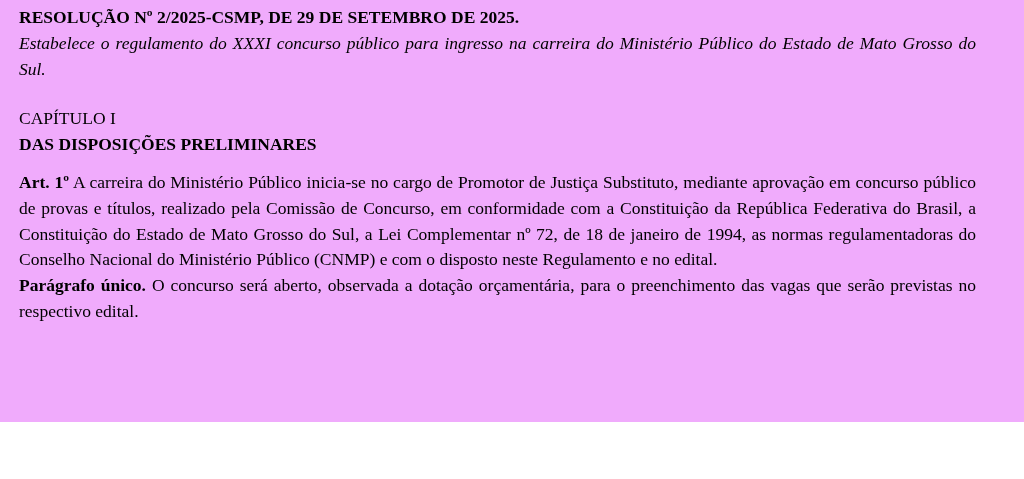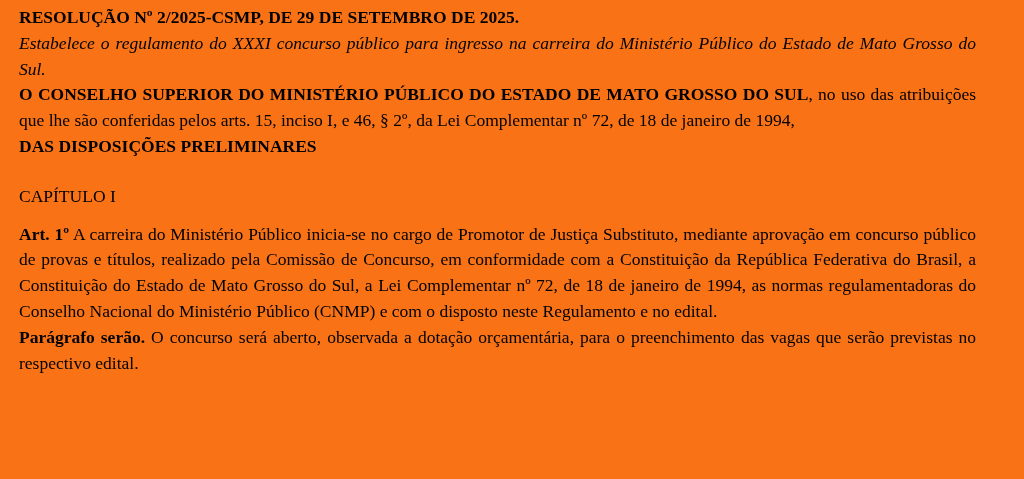--- a/index.html
+++ b/index.html
@@ -8,23 +8,23 @@
     background: #ffffff;
   }
   body {
     width: 1024px;
     height: 479px;
     overflow: hidden;
   }
   .page {
     box-sizing: border-box;
     width: 1024px;
-    height: 479px;
+    height: 422px;
     padding: 5px 48px 0 19px;
-    background: #f97316;
+    background: #f0abfc;
     color: #000000;
     font-family: "Liberation Serif", "DejaVu Serif", serif;
     font-size: 17.5px;
     line-height: 25.8px;
     text-align: justify;
   }
   .para {
     margin: 0;
     padding: 0;
   }
@@ -36,24 +36,23 @@
 </style>
 </head>
 <body>
 
 <div class="page">
 
   <p class="para bold">RESOLUÇÃO Nº 2/2025-CSMP, DE 29 DE SETEMBRO DE 2025.</p>
 
   <p class="para italic ementa">Estabelece o regulamento do XXXI concurso público para ingresso na carreira do Ministério Público do Estado de Mato Grosso do Sul.</p>
 
-  <p class="para"><span class="bold">O CONSELHO SUPERIOR DO MINISTÉRIO PÚBLICO DO ESTADO DE MATO GROSSO DO SUL</span><span>, no uso das atribuições que lhe são conferidas pelos arts. 15, inciso I, e 46, § 2º, da Lei Complementar nº 72, de 18 de janeiro de 1994,</span></p>
 
+
+  <p class="para chapter-number">CAPÍTULO I</p>
 
   <p class="para bold">DAS DISPOSIÇÕES PRELIMINARES</p>
 
-  <p class="para chapter-number">CAPÍTULO I</p>
-
   <p class="para article"><span class="bold">Art. 1º</span><span> A carreira do Ministério Público inicia-se no cargo de Promotor de Justiça Substituto, mediante aprovação em concurso público de provas e títulos, realizado pela Comissão de Concurso, em conformidade com a Constituição da República Federativa do Brasil, a Constituição do Estado de Mato Grosso do Sul, a Lei Complementar nº 72, de 18 de janeiro de 1994, as normas regulamentadoras do Conselho Nacional do Ministério Público (CNMP) e com o disposto neste Regulamento e no edital.</span></p>
 
-  <p class="para"><span class="bold">Parágrafo serão.</span><span> O concurso será aberto, observada a dotação orçamentária, para o preenchimento das vagas que serão previstas no respectivo edital.</span></p>
+  <p class="para"><span class="bold">Parágrafo único.</span><span> O concurso será aberto, observada a dotação orçamentária, para o preenchimento das vagas que serão previstas no respectivo edital.</span></p>
 
 </div>
 
 </body></html>

